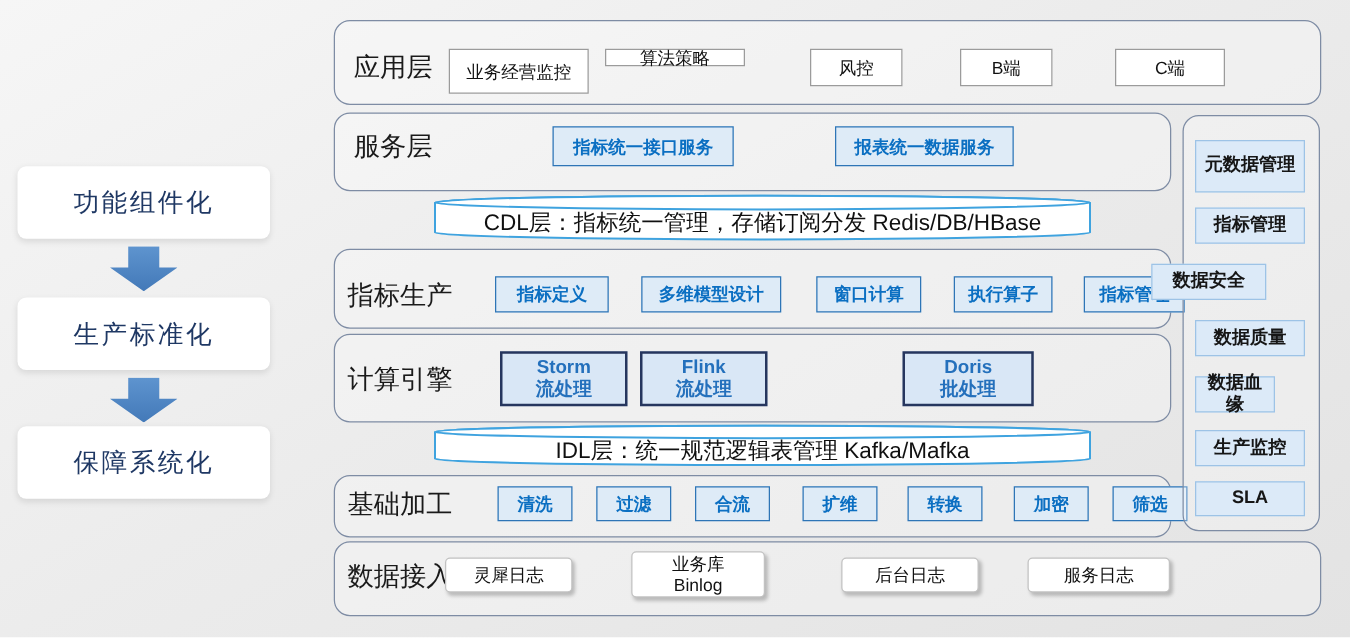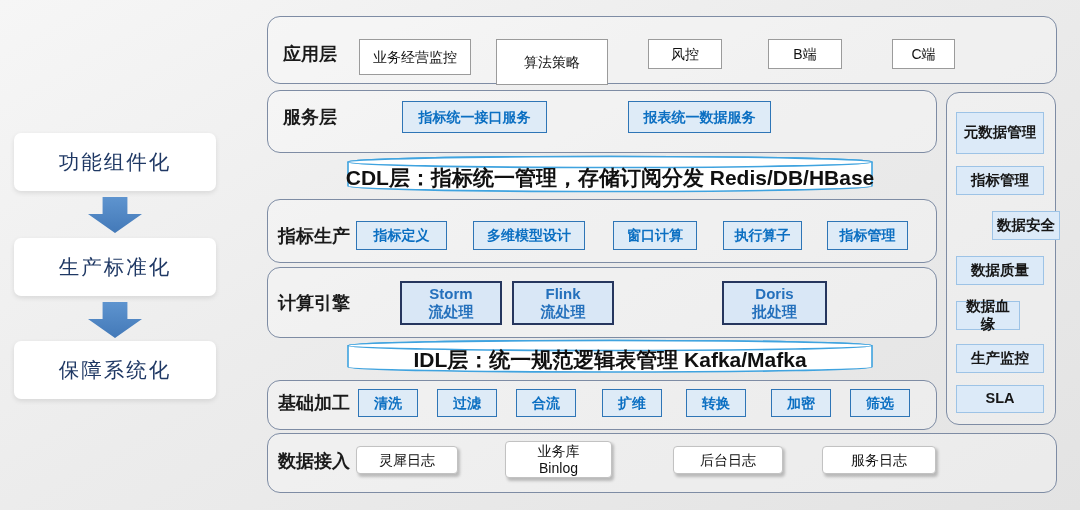--- a/index.html
+++ b/index.html
@@ -7,68 +7,68 @@
     position:relative; width:1080px; height:510px; overflow:hidden;
     background:linear-gradient(150deg,#f6f6f6 0%,#ececec 45%,#e3e3e3 100%);
     font-family:"Liberation Sans",sans-serif;
   }
   .container {
     position:absolute; border:1.6px solid #7e8ca4; border-radius:13px;
     background:rgba(255,255,255,0.28);
   }
   .layer-label {
     position:absolute; display:flex; align-items:center;
-    font-weight:bold; color:#1a1a1a; font-size:18px; white-space:nowrap;
+    font-weight:normal; color:#1a1a1a; font-size:21px; white-space:nowrap;
   }
   .chip {
     position:absolute; display:flex; align-items:center; justify-content:center;
     text-align:center; font-size:14px; line-height:1.2; box-sizing:border-box;
   }
   .chip.white  { background:#ffffff; border:1.2px solid #9b9b9b; color:#111; }
-  .chip.blue   { background:#deebf7; border:1.4px solid #2e75b6; color:#0b6fc2; font-weight:600; }
+  .chip.blue   { background:#deebf7; border:1.4px solid #2e75b6; color:#0b6fc2; font-weight:600;margin-left:40px; }
   .chip.engine { background:#d9e7f6; border:2px solid #26365e; color:#2470bc; font-weight:600; font-size:15px; flex-direction:column; }
   .chip.side   { background:#dceaf8; border:1.4px solid #9dc3e6; color:#161616; font-weight:600; font-size:14.5px; padding:2px 4px; }
   .chip.bottom { background:#ffffff; border:1px solid #c2c2c2; border-radius:4px; color:#111;
                  box-shadow:2px 2.5px 3px rgba(0,0,0,0.22); white-space:pre-line; }
   .pillar {
     position:absolute; background:#ffffff; border-radius:7px;
     display:flex; align-items:center; justify-content:center;
     color:#1f3864; font-weight:normal; font-size:20.5px; letter-spacing:2px;
     box-shadow:0 2px 5px rgba(0,0,0,0.10);
   }
   .flow-arrow {
     position:absolute; background:linear-gradient(180deg,#5e94cf,#4379b8);
     clip-path:polygon(27% 0,73% 0,73% 47%,100% 47%,50% 100%,0 47%,27% 47%);
   }
   .cylinder { position:absolute; }
   .cylinder svg { position:absolute; left:0; top:0; width:100%; height:100%; }
   .cyl-text {
     position:absolute; left:0; right:0; top:8px; bottom:1px;
     display:flex; align-items:center; justify-content:center;
-    font-weight:700; font-size:21px; color:#101010; white-space:nowrap;
+    font-weight:400; font-size:18px; color:#101010; white-space:nowrap;
   }
 </style>
 </head>
 <body>
 
 <div class="stage">
 
   <div class="pillar" style="left:14px;top:133px;width:202px;height:58px">功能组件化</div>
   <div class="flow-arrow" style="left:88px;top:197px;width:54px;height:36px"></div>
   <div class="pillar" style="left:14px;top:238px;width:202px;height:58px">生产标准化</div>
   <div class="flow-arrow" style="left:88px;top:302px;width:54px;height:36px"></div>
   <div class="pillar" style="left:14px;top:341px;width:202px;height:58px">保障系统化</div>
 
   <div class="container" style="left:267px;top:16px;width:788px;height:66px"></div>
   <div class="layer-label" style="left:283px;top:39px;height:30px">应用层</div>
   <div class="chip white" style="left:359px;top:39px;width:112px;height:36px">业务经营监控</div>
-  <div class="chip white" style="left:496px;top:39px;width:112px;height:46px">算法策略</div>
+  <div class="chip white" style="left:484px;top:39px;width:112px;height:14px">算法策略</div>
   <div class="chip white" style="left:648px;top:39px;width:74px;height:30px">风控</div>
   <div class="chip white" style="left:768px;top:39px;width:74px;height:30px">B端</div>
-  <div class="chip white" style="left:892px;top:39px;width:63px;height:30px">C端</div>
+  <div class="chip white" style="left:892px;top:39px;width:88px;height:30px">C端</div>
 
   <div class="container" style="left:267px;top:90px;width:668px;height:61px"></div>
   <div class="layer-label" style="left:283px;top:101px;height:32px">服务层</div>
   <div class="chip blue" style="left:402px;top:101px;width:145px;height:32px">指标统一接口服务</div>
   <div class="chip blue" style="left:628px;top:101px;width:143px;height:32px">报表统一数据服务</div>
 
   <div class="cylinder" style="left:347px;top:155px;width:526px;height:39px">
     <svg viewBox="0 0 526 39" preserveAspectRatio="none">
       <path d="M1,7 A262,5.5 0 0 1 525,7 L525,31 A262,5.5 0 0 1 1,31 Z" fill="#ffffff" stroke="#3fa3df" stroke-width="1.6"></path>
       <ellipse cx="263" cy="7" rx="262" ry="5.5" fill="#ffffff" stroke="#3fa3df" stroke-width="1.6"></ellipse>
@@ -121,19 +121,19 @@
   <div class="layer-label" style="left:278px;top:442px;height:37px">数据接入</div>
   <div class="chip bottom" style="left:356px;top:446px;width:102px;height:28px">灵犀日志</div>
   <div class="chip bottom" style="left:505px;top:441px;width:107px;height:37px">业务库
 Binlog</div>
   <div class="chip bottom" style="left:673px;top:446px;width:110px;height:28px">后台日志</div>
   <div class="chip bottom" style="left:822px;top:446px;width:114px;height:28px">服务日志</div>
 
   <div class="container" style="left:946px;top:92px;width:108px;height:331px"></div>
   <div class="chip side" style="left:956px;top:112px;width:88px;height:42px">元数据管理</div>
   <div class="chip side" style="left:956px;top:166px;width:88px;height:29px">指标管理</div>
-  <div class="chip side" style="left:992px;top:211px;width:68px;height:29px">数据安全</div>
+  <div class="chip side" style="left:921px;top:211px;width:92px;height:29px">数据安全</div>
   <div class="chip side" style="left:956px;top:256px;width:88px;height:29px">数据质量</div>
   <div class="chip side" style="left:956px;top:301px;width:64px;height:29px">数据血缘</div>
   <div class="chip side" style="left:956px;top:344px;width:88px;height:29px">生产监控</div>
   <div class="chip side" style="left:956px;top:385px;width:88px;height:28px">SLA</div>
 
 </div>
 
 </body></html>

